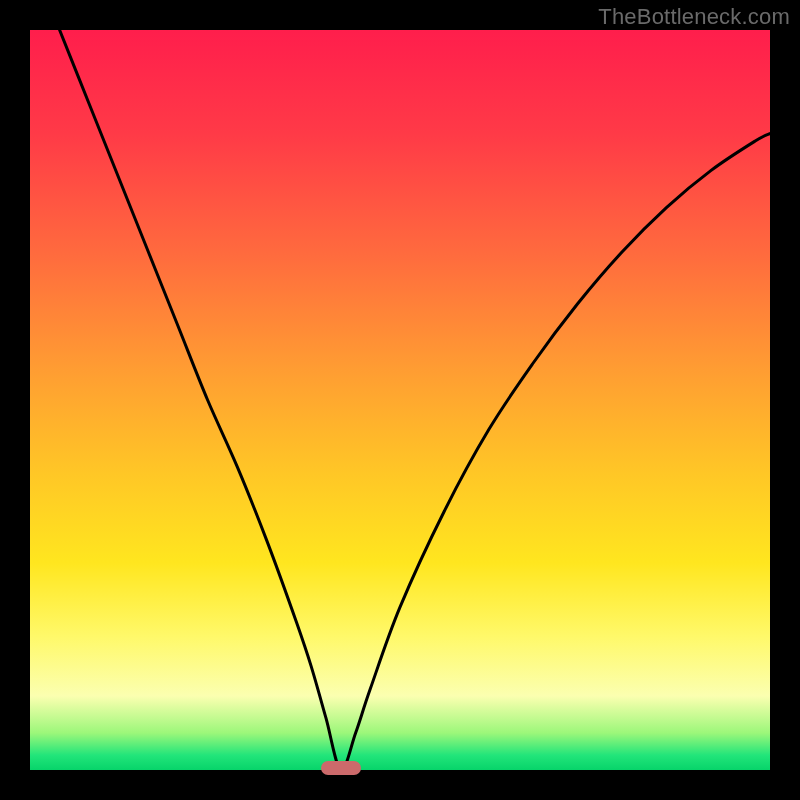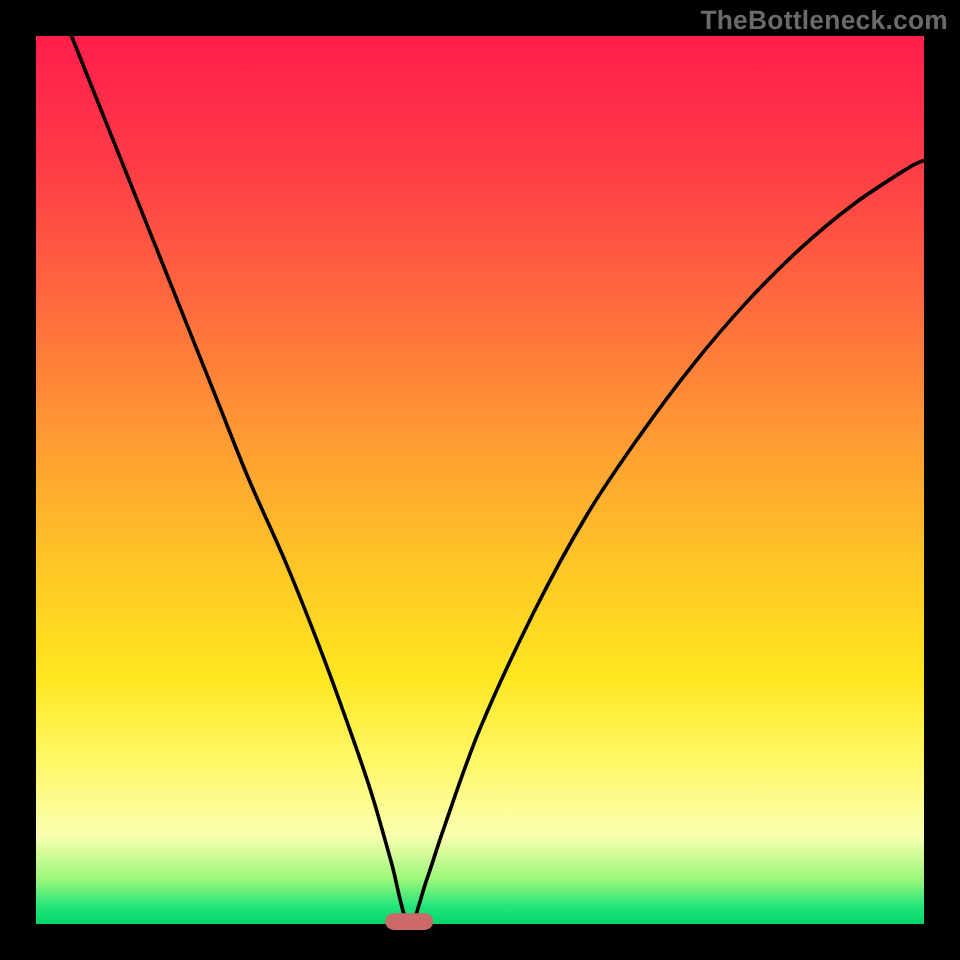--- a/index.html
+++ b/index.html
@@ -38,21 +38,21 @@
       #22e57a 98%,
       #07d46a 100%
     );
   }
   .watermark {
     position: absolute;
     top: 4px;
     right: 10px;
     color: #6a6a6a;
     font-size: 22px;
-    font-weight: 700;
+    font-weight: 400;
     letter-spacing: 0.2px;
     user-select: none;
     font-family: Arial, Helvetica, sans-serif;
   }
   svg.curves {
     position: absolute;
     left: 0;
     top: 0;
     width: 740px;
     height: 740px;

